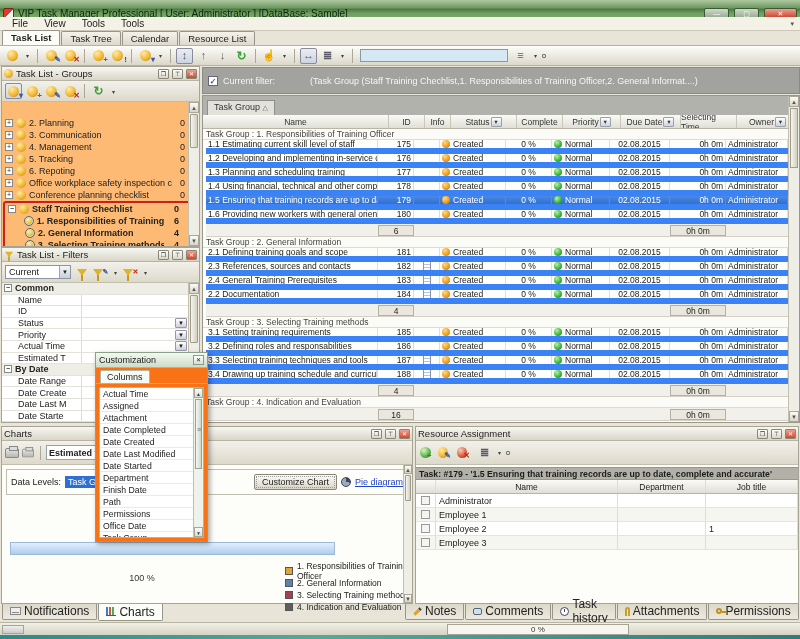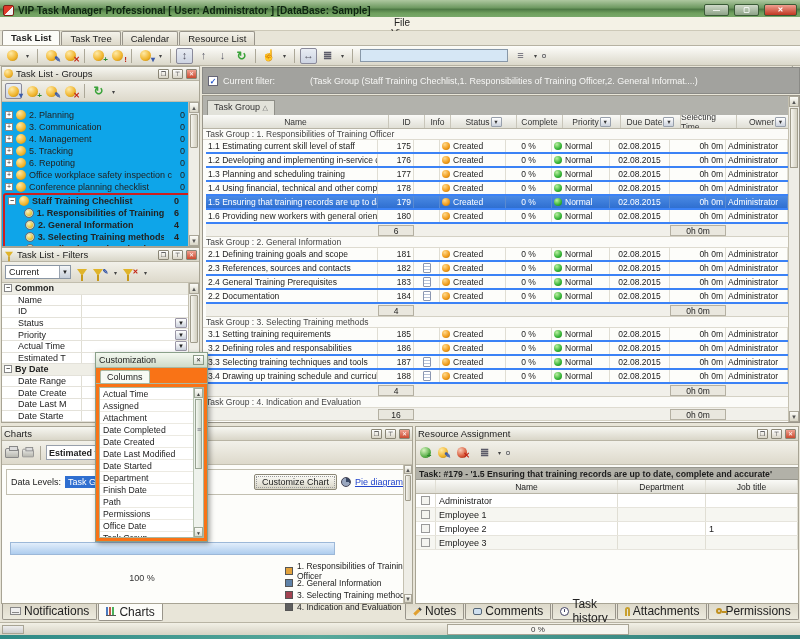--- a/index.html
+++ b/index.html
@@ -3,31 +3,31 @@
 <meta charset="utf-8">
 <style>
   html,body{margin:0;padding:0;background:#2f7d7a;}
   *{box-sizing:border-box;}
   .screen{position:relative;width:800px;height:639px;overflow:hidden;
     font-family:"Liberation Sans",sans-serif;font-size:10px;color:#222;background:#e8e5d8;}
 
   
   .titlebar{position:absolute;top:0;left:0;right:0;height:17px;
     background:linear-gradient(180deg,#aec8a0,#6f9a62 45%,#4e7a45 55%,#6fa05e,#79a86a);
-    display:flex;align-items:flex-end;gap:4px;padding:1px 3px;color:#0d2410;font-size:10px;font-weight:bold;}
+    display:flex;align-items:flex-start;gap:4px;padding:8px 3px;color:#0d2410;font-size:10px;}
   .app-icon{width:11px;height:11px;background:linear-gradient(135deg,#e03a2a 50%,#f4f4f4 50%);
     border:1px solid #7a2018;border-radius:2px;flex:0 0 auto;}
   .titlebar .t-title{flex:1;white-space:nowrap;overflow:hidden;}
   .wbtn{width:25px;height:12px;margin-left:1px;border:1px solid #3a5a36;border-radius:2px;
     font-size:7px;line-height:10px;text-align:center;color:#fff;
     background:linear-gradient(#cfdac8,#8da387);} 
   .wbtn.close{width:33px;background:linear-gradient(#ef9f90,#c03822);}
 
   .menubar{position:absolute;top:17px;left:0;right:0;height:14px;background:#f4f2e6;
-    border-bottom:1px solid #cdc9b8;display:flex;align-items:center;padding-left:4px;flex-direction:column;}
+    border-bottom:1px solid #cdc9b8;display:flex;align-items:center;padding-left:4px;}
   .menu-item{padding:0 8px;font-size:10px;}
   .menu-caret{margin-left:auto;margin-right:6px;font-size:7px;color:#555;}
 
   .maintabs{position:absolute;top:31px;left:0;right:0;height:15px;display:flex;align-items:flex-end;
     padding-left:2px;background:#e8e5d8;border-bottom:1px solid #b6b2a2;}
   .mtab{border:1px solid #98948a;border-bottom:none;border-radius:2px 2px 0 0;
     padding:1px 8px;margin-right:1px;font-size:9.5px;height:14px;
     background:linear-gradient(#f4f2ea,#ddd9ca);}
   .mtab.active{background:#fcfcf8;height:15px;font-weight:bold;}
 
@@ -52,21 +52,21 @@
   .p-head{height:14px;flex:0 0 auto;display:flex;align-items:center;gap:3px;padding:0 2px;
     background:linear-gradient(#f7f7f2,#d9d6c8);border-bottom:1px solid #b8b4a4;font-size:9.5px;}
   .p-title{flex:1;white-space:nowrap;overflow:hidden;}
   .p-btn{width:11px;height:10px;border:1px solid #8a8676;border-radius:1px;font-size:6px;line-height:8px;
     text-align:center;background:linear-gradient(#fff,#d8d4c6);color:#333;}
   .p-btn.close{background:linear-gradient(#f0a090,#cc4a30);color:#fff;}
   .p-tools{height:21px;flex:0 0 auto;display:flex;align-items:center;gap:2px;padding:0 3px;
     background:linear-gradient(#f2f1ea,#ddd9cb);border-bottom:1px solid #c2beae;}
 
   
-  .tree{flex:1;overflow:hidden;position:relative;background:#0ea5e9;padding-top:7px;}
+  .tree{flex:1;overflow:hidden;position:relative;background:#fdba74;padding-top:15px;}
   .tree-row{height:12px;display:flex;align-items:center;gap:3px;padding-left:3px;font-size:9px;}
   .tree-row .cnt{margin-left:auto;margin-right:14px;width:12px;text-align:right;}
   .tree-row.bold{font-weight:bold;}
   .pm{width:8px;height:8px;border:1px solid #888;background:#fff;font-size:7px;line-height:6px;
     text-align:center;color:#333;flex:0 0 auto;}
   .t-orb{width:10px;height:10px;border-radius:50%;flex:0 0 auto;
     background:radial-gradient(circle at 35% 30%,#ffeaa6,#f0b42b 60%,#b07a10);}
   .t-orb.chk{background:radial-gradient(circle at 35% 30%,#fdf2c0,#e8c23a 55%,#a8841a);box-shadow:0 0 0 1px #cfe0c0 inset;}
   .red-box{border:2px solid #cc1f1f;border-radius:3px;margin:0 4px 0 1px;}
   .vscroll{position:absolute;top:0;right:0;bottom:0;width:11px;background:#eeede6;border-left:1px solid #c4c0b0;}
@@ -107,21 +107,21 @@
   .gheader{height:14px;display:flex;background:linear-gradient(#fafaf7,#e0dfd6);border-bottom:1px solid #b8b4a6;font-size:8.5px;color:#333;}
   .gh-cell{display:flex;align-items:center;justify-content:center;border-right:1px solid #c9c6ba;overflow:hidden;gap:1px;}
   .hd-dd{width:11px;height:10px;border:1px solid #98a0ac;border-radius:1px;background:linear-gradient(#fff,#ccd2dd);
     font-size:5.5px;line-height:9px;text-align:center;flex:0 0 auto;}
   .c-name{flex:1;min-width:0;} .c-id{width:36px;flex:0 0 auto;} .c-info{width:26px;flex:0 0 auto;}
   .c-status{width:66px;flex:0 0 auto;} .c-complete{width:46px;flex:0 0 auto;}
   .c-priority{width:58px;flex:0 0 auto;} .c-due{width:60px;flex:0 0 auto;}
   .c-est{width:56px;flex:0 0 auto;} .c-owner{width:62px;flex:0 0 auto;}
   .g-label{height:11px;font-size:8.5px;color:#444;display:flex;align-items:center;padding-left:3px;
     background:#fbfbf8;border-bottom:1px solid #dedbd0;}
-  .t-row{height:14px;display:flex;font-size:8.5px;border-bottom:2px solid #3b82f6;margin-left:3px;text-align:center;}
+  .t-row{height:14px;display:flex;font-size:8.5px;border-bottom:6px solid #3b82f6;margin-left:3px;text-align:center;}
   .t-cell{display:flex;align-items:center;border-right:1px solid #e0ded4;padding:0 2px;overflow:hidden;white-space:nowrap;}
   .t-cell.center{justify-content:center;} .t-cell.right{justify-content:flex-end;}
   .t-row.sel{background:linear-gradient(#4a8ae4,#2f6fd0);color:#fff;}
   .t-row.sel .t-cell{border-right-color:#5a8ad0;}
   .ball{width:8px;height:8px;border-radius:50%;margin-right:3px;flex:0 0 auto;}
   .ball.orange{background:radial-gradient(circle at 35% 30%,#ffd98a,#f09a18 60%,#a86a08);}
   .ball.green{background:radial-gradient(circle at 35% 30%,#baf0a0,#35b335 60%,#177a17);}
   .note-ic{width:8px;height:10px;border:1px solid #8a96b0;background:
     repeating-linear-gradient(180deg,#fff 0 2px,#b8c4d8 2px 3px);border-radius:1px;}
   .sum-row{height:13px;display:flex;background:#f1f0ea;border-bottom:1px solid #d4d1c4;margin-left:3px;font-size:8.5px;}

